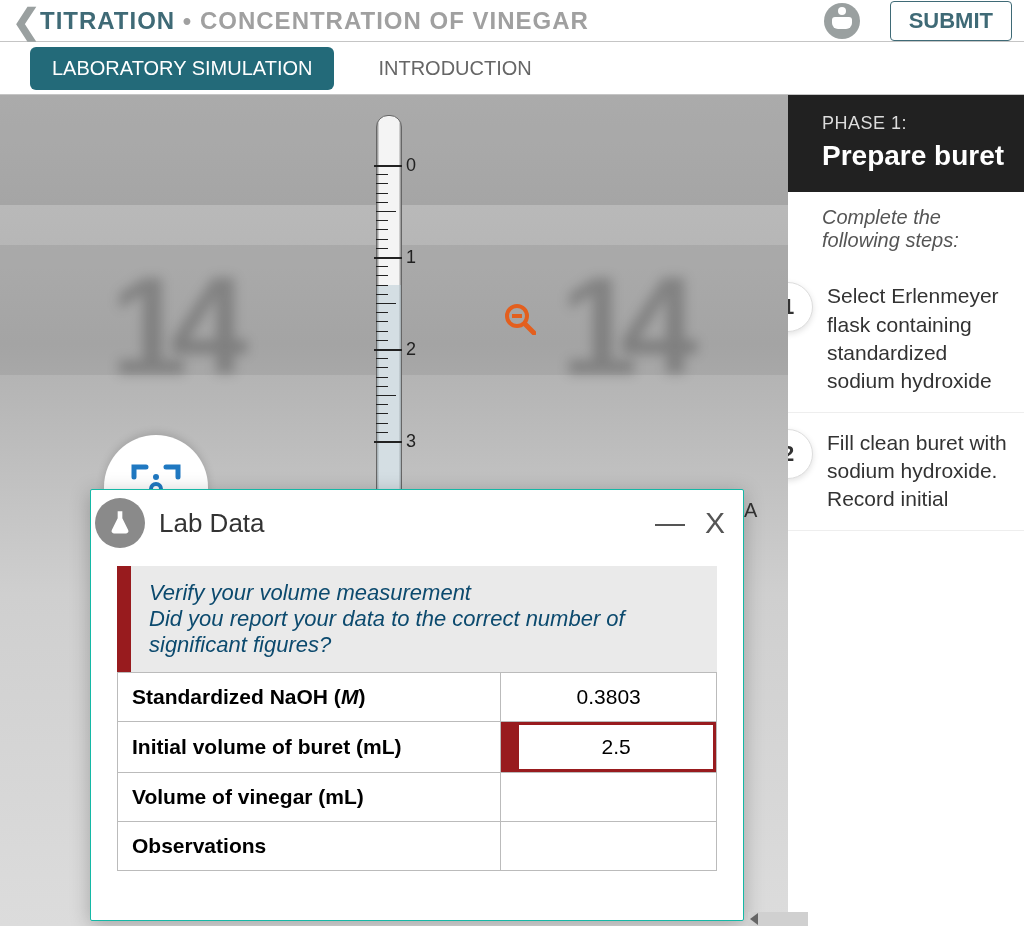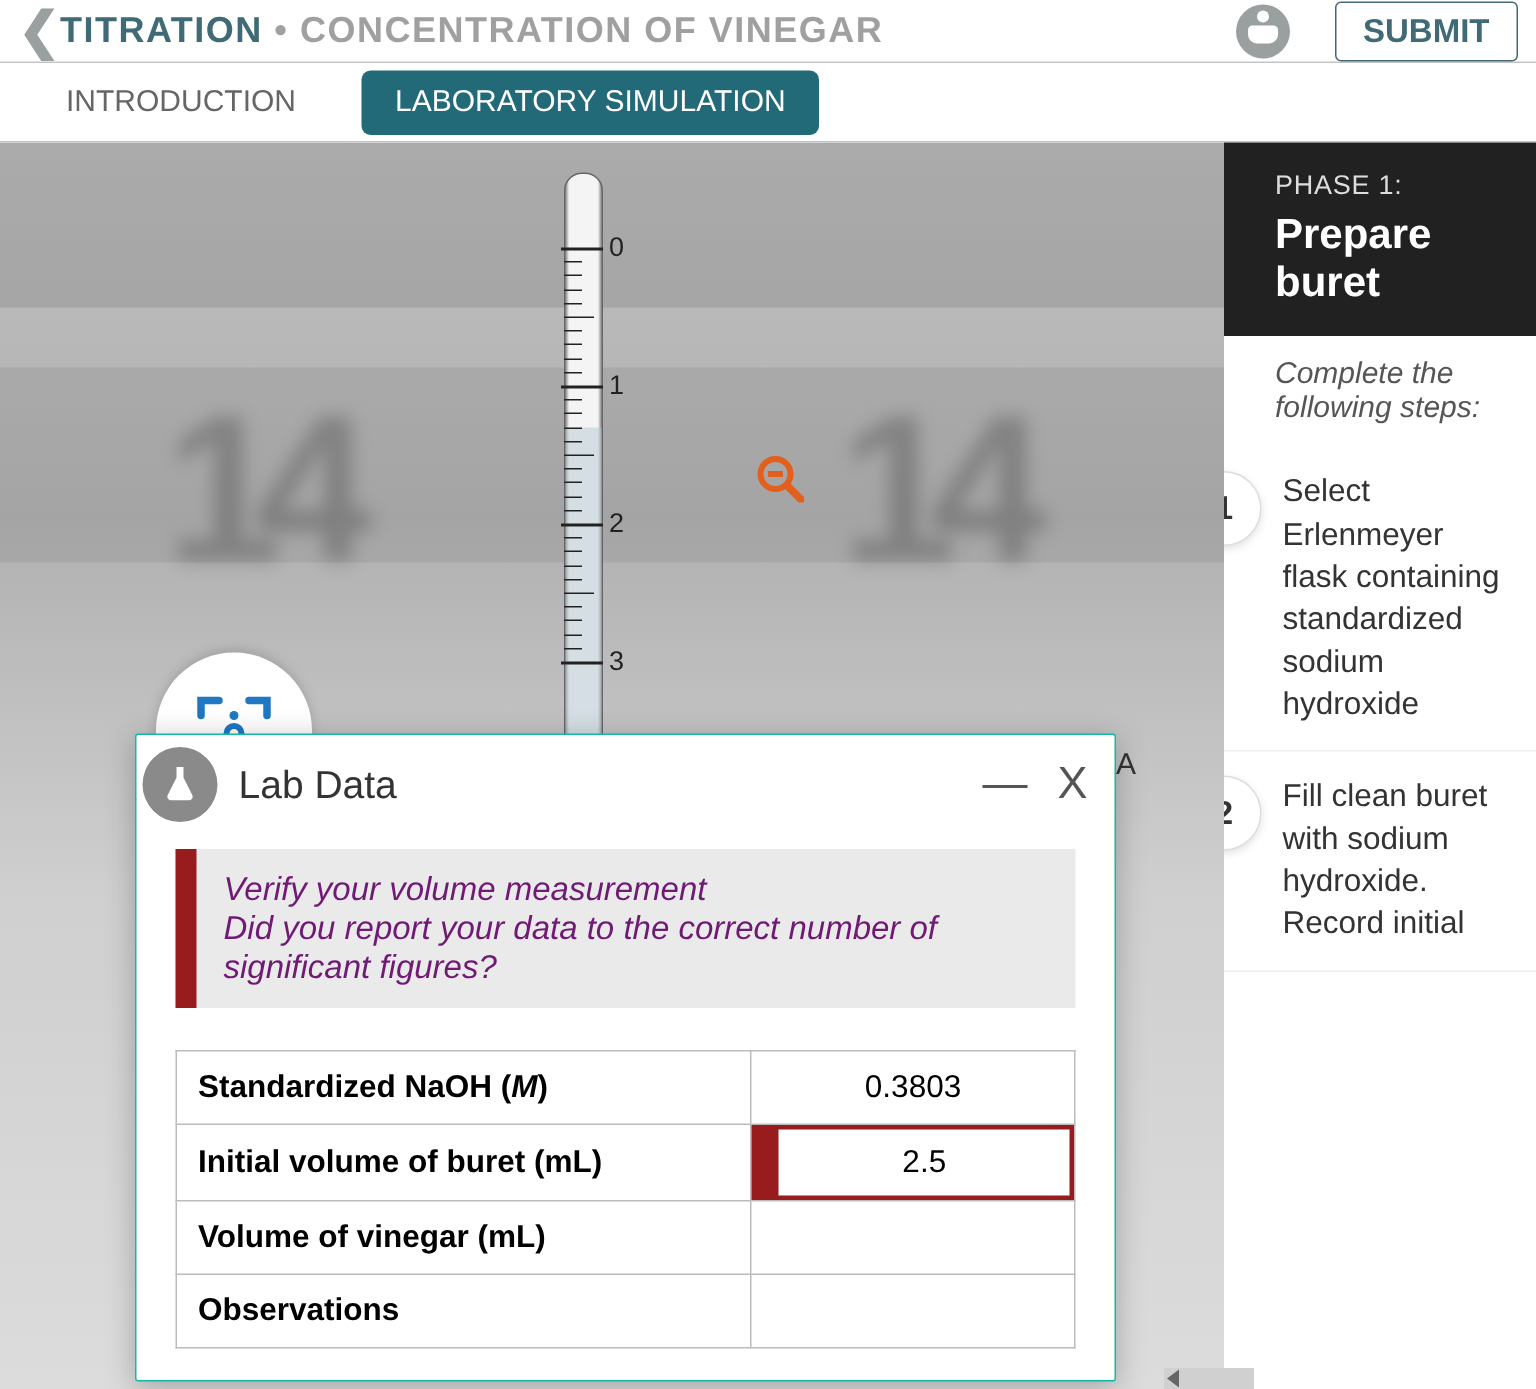--- a/index.html
+++ b/index.html
@@ -52,39 +52,39 @@
   
   .lab-panel { position:absolute; left:90px; top:394px; width:654px; height:432px; background:#fff; border:1px solid #14b8a6; border-radius:2px; box-shadow:0 4px 20px rgba(0,0,0,.25); display:flex; flex-direction:column; }
   .lab-header { height:66px; display:flex; align-items:center; padding:0 20px; position:relative; }
   .lab-circle { width:50px; height:50px; border-radius:50%; background:#8a8a8a; display:flex; align-items:center; justify-content:center; position:absolute; left:4px; }
   .lab-circle svg { width:28px; height:28px; fill:#fff; }
   .lab-title { font-size:26px; color:#333; margin-left:48px; }
   .lab-ctrls { position:absolute; right:18px; display:flex; gap:20px; font-size:30px; color:#555; }
   .lab-ctrls span { cursor:pointer; }
   .lab-body { flex:1; overflow-y:auto; padding:10px 26px 0 26px; position:relative; }
   
-  .verify-box { border-left:14px solid #981b1e; background:#eaeaea; padding:14px 18px; font-size:22px; font-style:italic; color:#701a75; margin-bottom:28px; }
+  .verify-box { border-left:14px solid #981b1e; background:#eaeaea; padding:14px 18px; font-size:22px; font-style:italic; color:#0c4a6e; margin-bottom:0; }
   
   table.lab { width:100%; border-collapse:collapse; }
   table.lab td { border:1px solid #bbb; padding:12px 14px; font-size:21px; }
   table.lab td.lbl { font-weight:700; background:#fff; width:64%; }
   table.lab td.val { text-align:center; }
   .err-cell { position:relative; padding:0 !important; }
   .err-wrap { border:3px solid #981b1e; border-left:18px solid #981b1e; padding:10px 14px; text-align:center; }
   
   
   .lab-body::-webkit-scrollbar { width:16px; }
   .lab-body::-webkit-scrollbar-track { background:#eee; }
   .lab-body::-webkit-scrollbar-thumb { background:#bdbdbd; }
   
   
   .behind-a { position:absolute; left:744px; top:404px; font-size:20px; color:#333; }
   
   
-  .side { width:208px; background:#fff; display:flex; flex-direction:column; position:relative; }
+  .side { width:236px; background:#fff; display:flex; flex-direction:column; position:relative; }
   .phase-hdr { background:#212121; color:#fff; padding:18px 18px 20px 34px; }
   .phase-hdr .ph { font-size:18px; letter-spacing:.5px; color:#ddd; }
   .phase-hdr .pt { font-size:28px; font-weight:700; margin-top:6px; line-height:1.15; }
   .instr { padding:14px 18px 14px 34px; font-style:italic; color:#555; font-size:20px; background:#fff; }
   .steps { flex:1; overflow-y:auto; position:relative; background:#fff; }
   .steps::-webkit-scrollbar { width:14px; }
   .steps::-webkit-scrollbar-track { background:#eee; }
   .steps::-webkit-scrollbar-thumb { background:#bdbdbd; }
   .step { display:flex; gap:14px; padding:16px 10px 16px 0; border-bottom:1px solid #eee; }
   .step-num { min-width:50px; height:50px; border-radius:50%; background:#fff; border:1px solid #ddd; box-shadow:0 2px 6px rgba(0,0,0,.12); display:flex; align-items:center; justify-content:center; font-size:22px; font-weight:700; color:#333; margin-left:-25px; position:relative; z-index:2; }
@@ -108,22 +108,22 @@
   <div class="title">
     <span>TITRATION</span><span class="gray"> • </span><span class="gray">CONCENTRATION OF VINEGAR</span>
   </div>
   <div class="top-right">
     <div class="access-icon"></div>
     <button class="submit-btn">SUBMIT</button>
   </div>
 </div>
 
 <div class="tab-row">
+  <div class="tab active">LABORATORY SIMULATION</div>
   <div class="tab">INTRODUCTION</div>
-  <div class="tab active">LABORATORY SIMULATION</div>
 </div>
 
 <div class="content">
 
   <div class="sim-area">
     <div class="blur-bg"></div>
     <div class="blur-strip s1"></div>
     <div class="blur-strip s2"></div>
     <div class="blur-digit" style="left:110px; top:150px;">1</div>
     <div class="blur-digit" style="left:170px; top:150px;">4</div>

